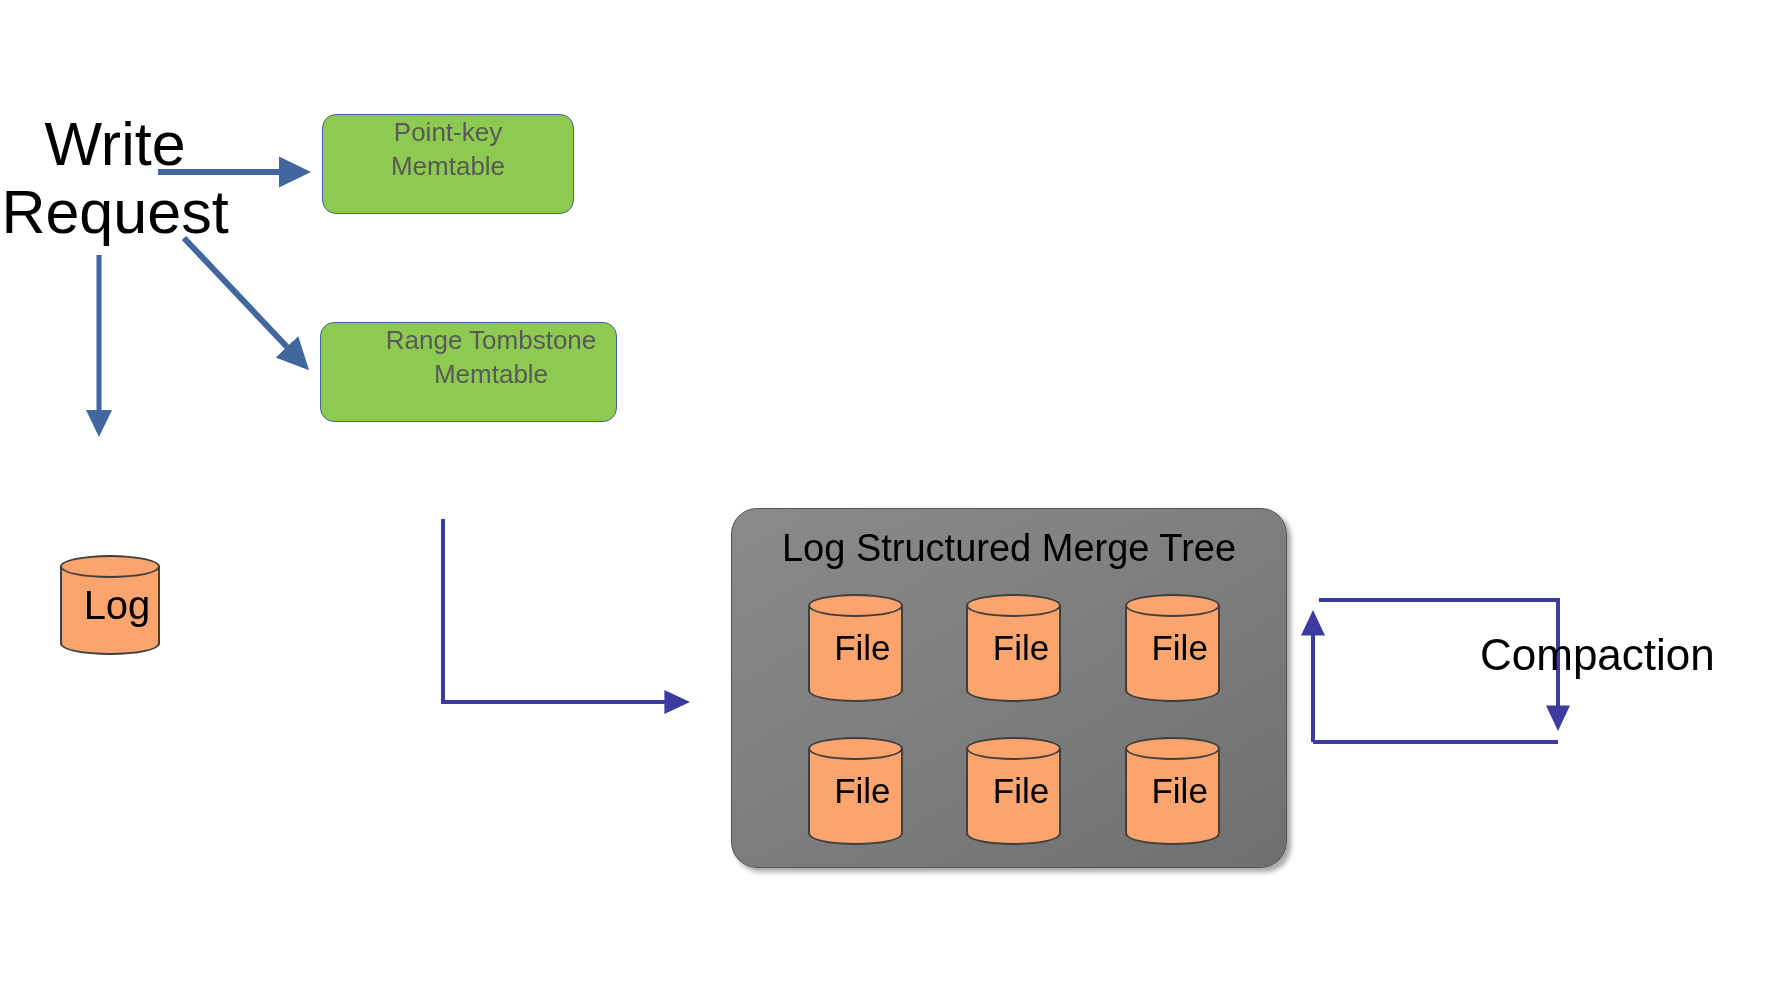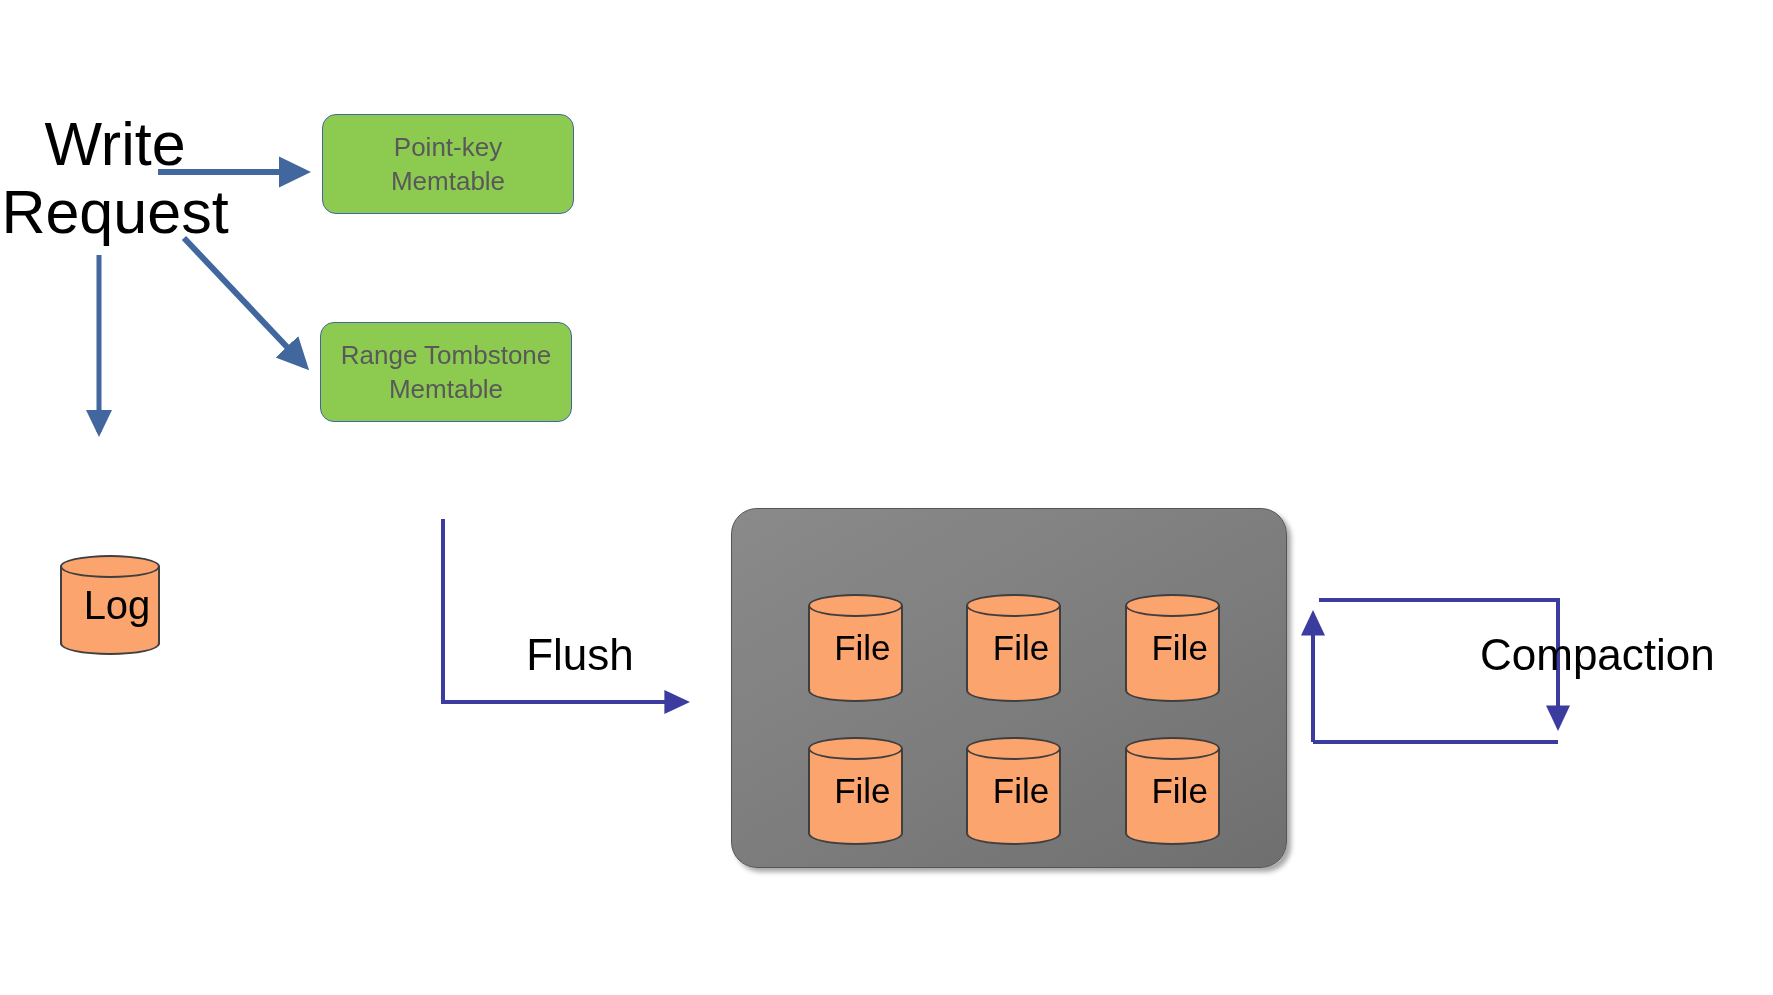--- a/index.html
+++ b/index.html
@@ -11,24 +11,24 @@
 
   
   #memory-label{left:358px;top:36px;width:220px;font-size:47px;}
   #write-request-label{left:0px;top:110px;width:230px;font-size:61px;}
   #persistent-storage-label{left:0px;top:445px;width:240px;font-size:44px;}
   #flush-label{left:500px;top:630px;width:160px;font-size:44px;}
   #compaction-label{left:1480px;top:630px;width:300px;font-size:44px;text-align:left;}
 
   
   .memtable{position:absolute;background:#8CCB50;border:1.6px solid #41679E;
-            border-radius:14px;display:flex;align-items:center;justify-content:center;
+            border-radius:14px;display:flex;justify-content:center;
             color:#595959;font-size:26px;line-height:1.32;text-align:center;}
   #point-key-memtable{left:322px;top:114px;width:250px;height:98px;}
-  #range-tombstone-memtable{left:320px;top:322px;width:250px;height:98px;}
+  #range-tombstone-memtable{left:320px;top:322px;width:250px;height:98px;padding-left:45px;}
 
   
   #lsm-container{position:absolute;left:731px;top:508px;width:554px;height:358px;
      background:linear-gradient(150deg,#8a8a8a 0%,#7f7f7f 45%,#6f6f6f 100%);
      border:1.4px solid #555;border-radius:26px;
      box-shadow:4px 4px 5px rgba(0,0,0,.35);}
   #lsm-title{position:absolute;left:0;top:18px;width:554px;text-align:center;
      font-size:38px;color:#000;}
   #lsm-grid{position:absolute;left:52px;top:78px;width:460px;height:265px;
      display:grid;grid-template-columns:repeat(3,1fr);grid-template-rows:repeat(2,1fr);
@@ -92,21 +92,20 @@
       <path d="M1319,600 L1558,600 L1558,727" fill="none" stroke="#3B3BA0" stroke-width="4" marker-end="url(#headThin)"></path>
       <line x1="1313" y1="742" x2="1558" y2="742" stroke="#3B3BA0" stroke-width="4"></line>
     </g>
   </svg>
 
 
   <div class="lbl" id="write-request-label" style="white-space: pre-line;">Write
 Request</div>
 
 
-  <div class="lbl" id="flush-label">Flush</div>
 
   <div class="lbl" id="compaction-label">Compaction</div>
 
   <div class="memtable" id="point-key-memtable">
     <span style="white-space: pre-line;">Point-key
 Memtable</span>
   </div>
 
   <div class="memtable" id="range-tombstone-memtable">
     <span style="white-space: pre-line;">Range Tombstone
@@ -114,20 +113,21 @@
   </div>
 
   <div class="cyl" id="log-cylinder">
     <div class="body"></div>
     <div class="bot"></div>
     <div class="cap"></div>
     <div class="txt">Log</div>
   </div>
 
   <div id="lsm-container">
+    <div id="lsm-title">Log Structured Merge Tree</div>
 
     <div id="lsm-grid">
 
       <div class="file-cell">
         <div class="cyl file-cyl">
           <div class="body"></div>
           <div class="bot"></div>
           <div class="cap"></div>
           <div class="txt">File</div>
         </div>

